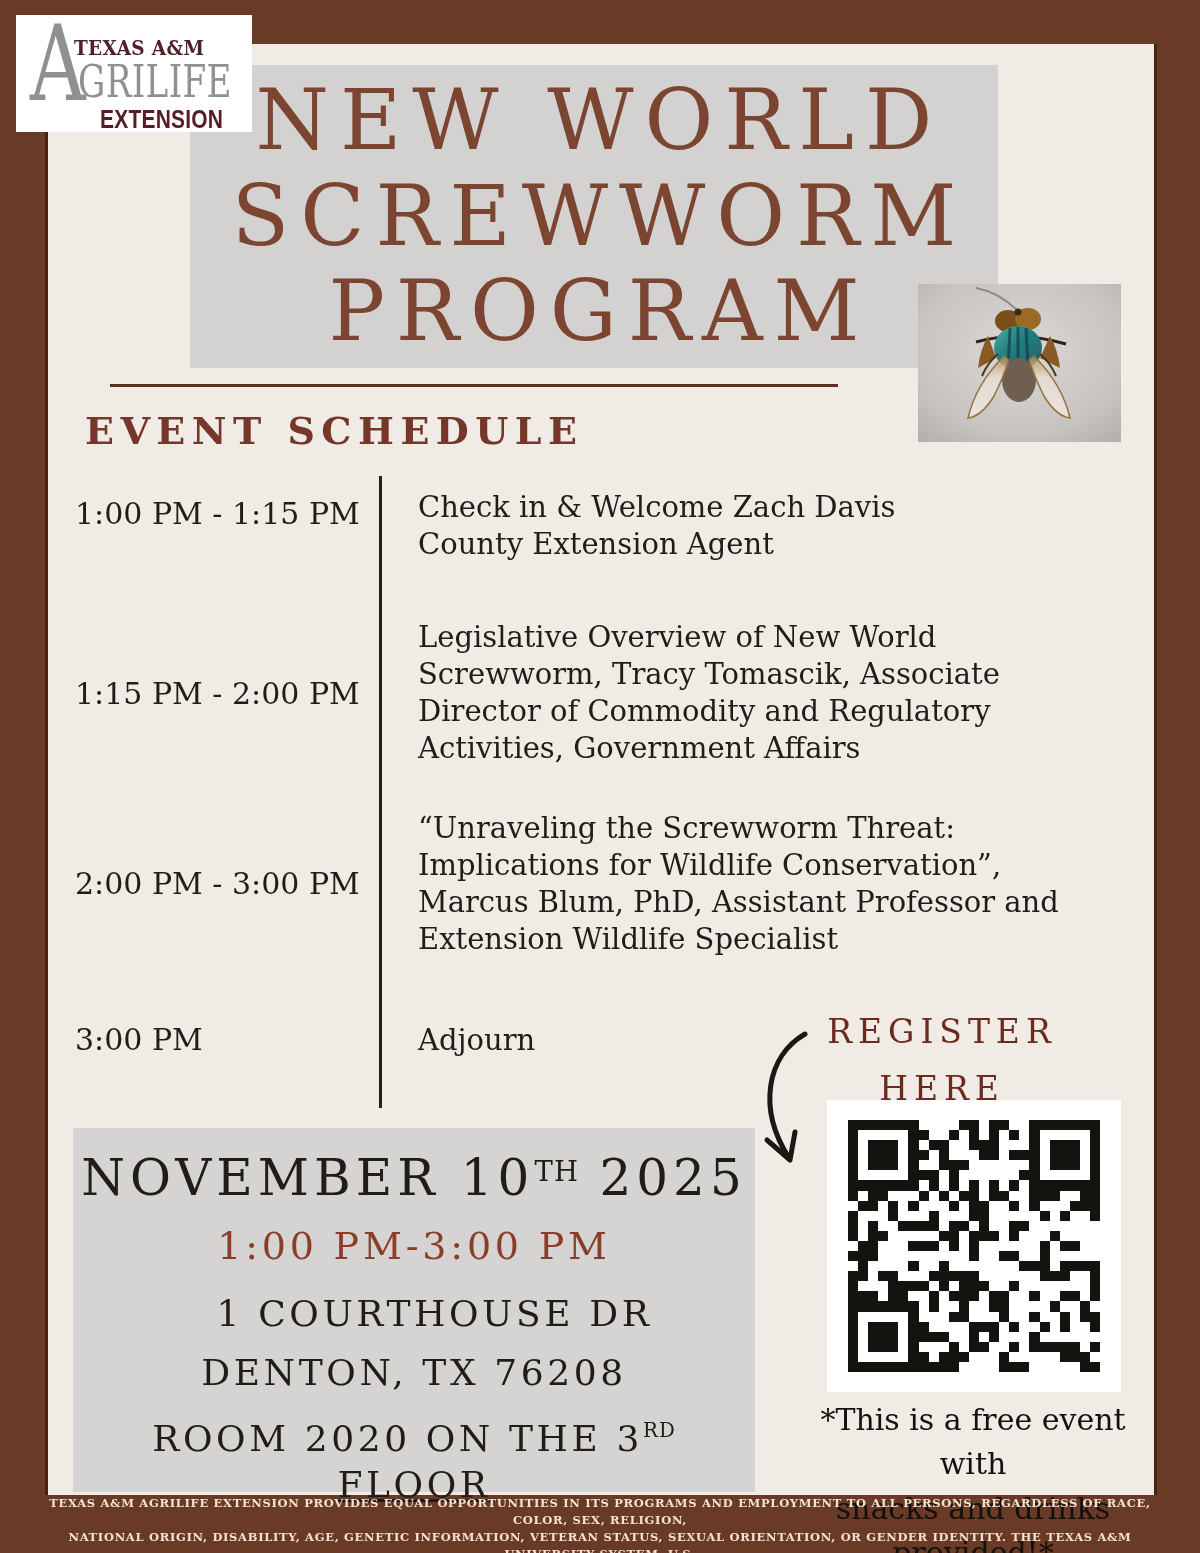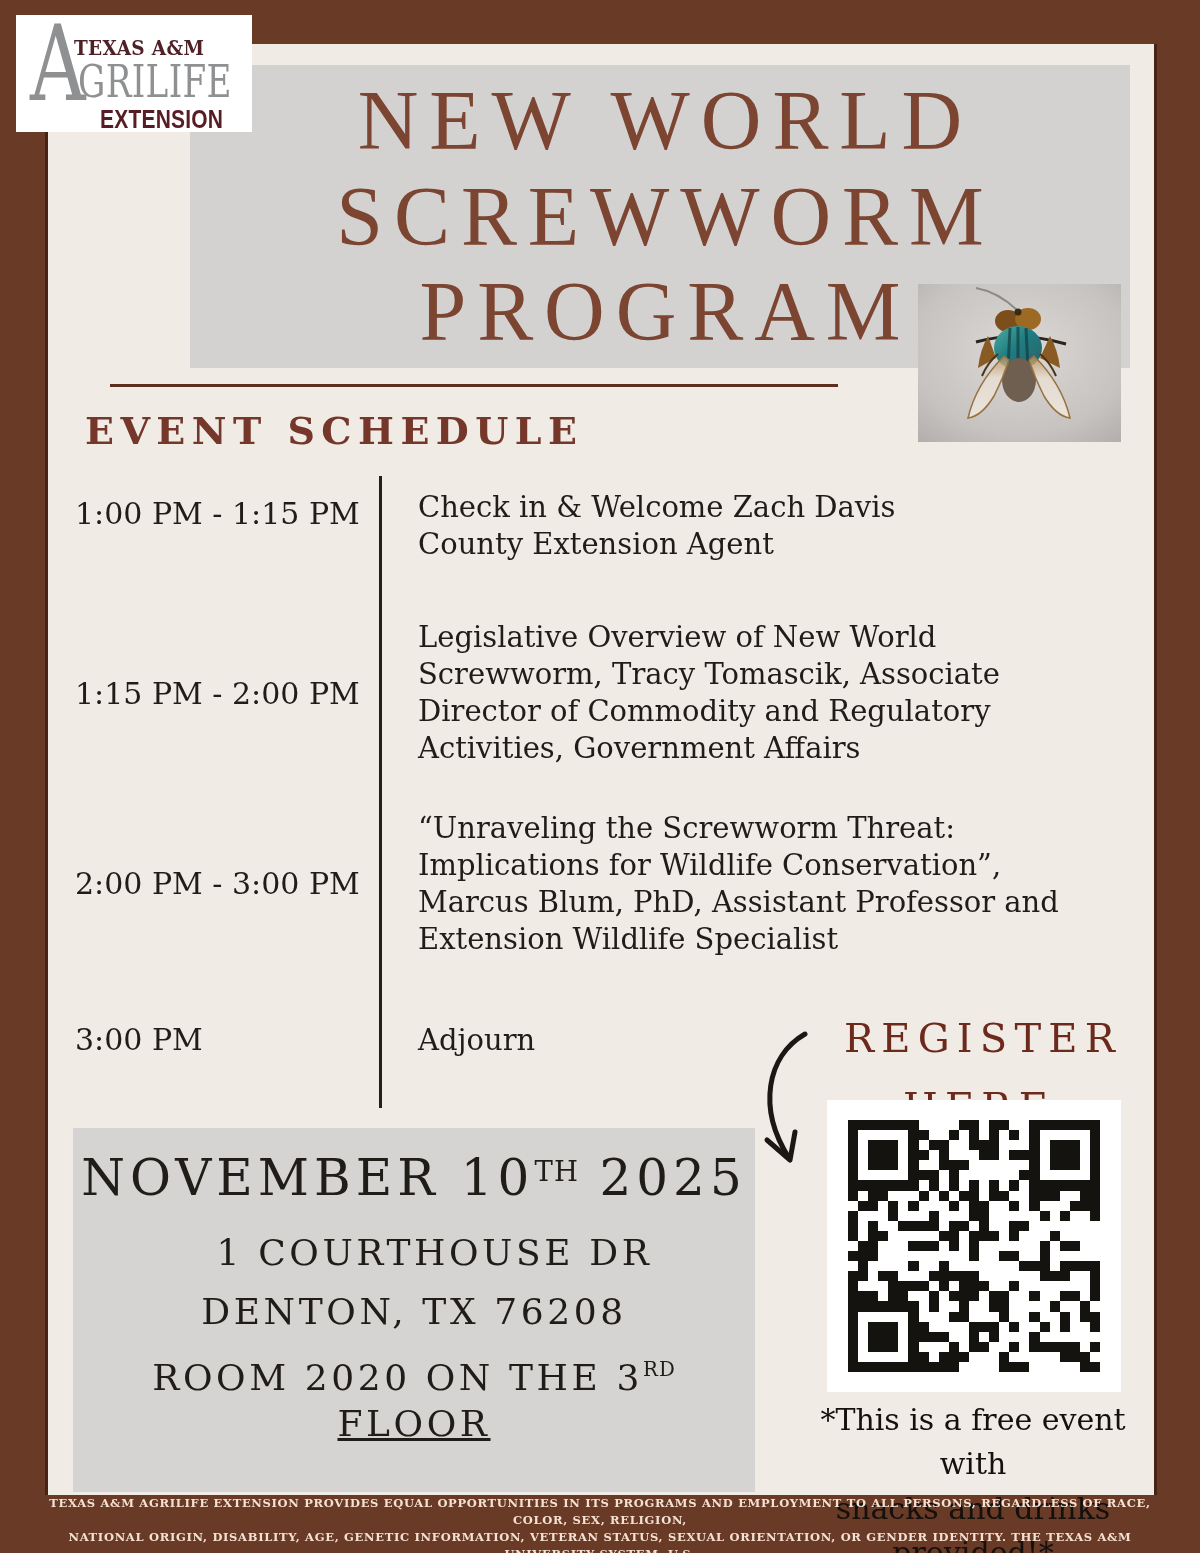--- a/index.html
+++ b/index.html
@@ -25,25 +25,24 @@
     font-family:"DejaVu Serif","Liberation Serif",serif;
     overflow:hidden;
   }
   .inner{
     position:absolute;left:45px;top:44px;right:43px;bottom:58px;
     background:var(--cream);
     border-left:3px solid #462313;border-right:3px solid #462313;
   }
   
   .title-block{
-    position:absolute;left:190px;top:65px;width:940px;height:303px;
+    position:absolute;left:190px;top:65px;width:808px;height:303px;
     background:var(--panel_gray);
     display:flex;flex-direction:column;justify-content:center;align-items:center;
     z-index:2;
-    font-family:Liberation Serif, serif;
   }
   .title-line{
     color:var(--title_brown);
     font-size:84px;letter-spacing:.13em;line-height:1.14;
     white-space:nowrap;text-indent:.13em;
   }
   
   .logo-box{position:absolute;left:16px;top:15px;width:236px;height:117px;background:#ffffff;z-index:6;overflow:hidden;}
   .logo-bigA{position:absolute;left:14px;top:-8px;font-size:104px;color:var(--logo_gray);transform:scaleX(.74);transform-origin:left top;line-height:1.1;}
   .logo-texasam{position:absolute;left:58px;top:20px;font-size:21px;font-weight:700;color:var(--logo_maroon);transform:scaleX(.88);transform-origin:left top;letter-spacing:.02em;white-space:nowrap;}
@@ -59,22 +58,22 @@
     letter-spacing:.17em;white-space:nowrap;
   }
   
   .sched-time{position:absolute;left:75px;width:300px;font-size:30px;color:var(--text_black);white-space:nowrap;}
   .sched-desc{position:absolute;left:418px;width:690px;font-size:29px;line-height:37px;color:var(--text_black);white-space:pre-line;}
   .t0{top:496px}.t1{top:676px}.t2{top:866px}.t3{top:1022px}
   .d0{top:489px}.d1{top:619px}.d2{top:810px}.d3{top:1022px}
   .sched-vline{position:absolute;left:379px;top:476px;width:3px;height:632px;background:#232019;}
   
   .register-head{
-    position:absolute;left:844px;top:1004px;width:270px;text-align:center;
-    color:var(--register_maroon);font-size:40px;letter-spacing:.18em;line-height:1.72;
+    position:absolute;left:807px;top:1004px;width:270px;text-align:center;
+    color:var(--register_maroon);font-size:33px;letter-spacing:.18em;line-height:1.72;
   }
   .register-arrow{position:absolute;left:745px;top:1022px;width:90px;height:150px;}
   .qr-box{position:absolute;left:827px;top:1100px;width:294px;height:292px;background:#ffffff;display:flex;align-items:center;justify-content:center;}
   .qr-svg{width:252px;height:252px;}
   .register-note{
     position:absolute;left:785px;top:1398px;width:376px;text-align:center;
     color:#14100d;font-size:30px;line-height:1.48;
   }
   
   .info-box{
@@ -492,20 +491,21 @@
         <rect x="240" y="240" width="10" height="10" fill="#151310"></rect>
       </svg>
   </div>
   <div class="register-note">
     <div>*This is a free event with</div>
     <div>snacks and drinks provided!*</div>
   </div>
 
   <div class="info-box">
     <div class="info-date"><span>NOVEMBER 10</span><sup>TH</sup><span class="yr">2025</span></div>
+    <div class="info-time">1:00 PM-3:00 PM</div>
     <div class="info-addr1">1 COURTHOUSE DR</div>
     <div class="info-addr2">DENTON, TX 76208</div>
     <div class="info-room"><span>ROOM 2020 ON THE 3</span><sup>RD</sup></div>
     <div class="info-floor">FLOOR</div>
   </div>
 
   <div class="footer-band">
     <div class="footer-text">TEXAS A&amp;M AGRILIFE EXTENSION PROVIDES EQUAL OPPORTUNITIES IN ITS PROGRAMS AND EMPLOYMENT TO ALL PERSONS, REGARDLESS OF RACE, COLOR, SEX, RELIGION,
 NATIONAL ORIGIN, DISABILITY, AGE, GENETIC INFORMATION, VETERAN STATUS, SEXUAL ORIENTATION, OR GENDER IDENTITY. THE TEXAS A&amp;M UNIVERSITY SYSTEM, U.S.
 DEPARTMENT OF AGRICULTURE, AND THE COUNTY COMMISSIONERS COURTS OF TEXAS COOPERATING</div>

